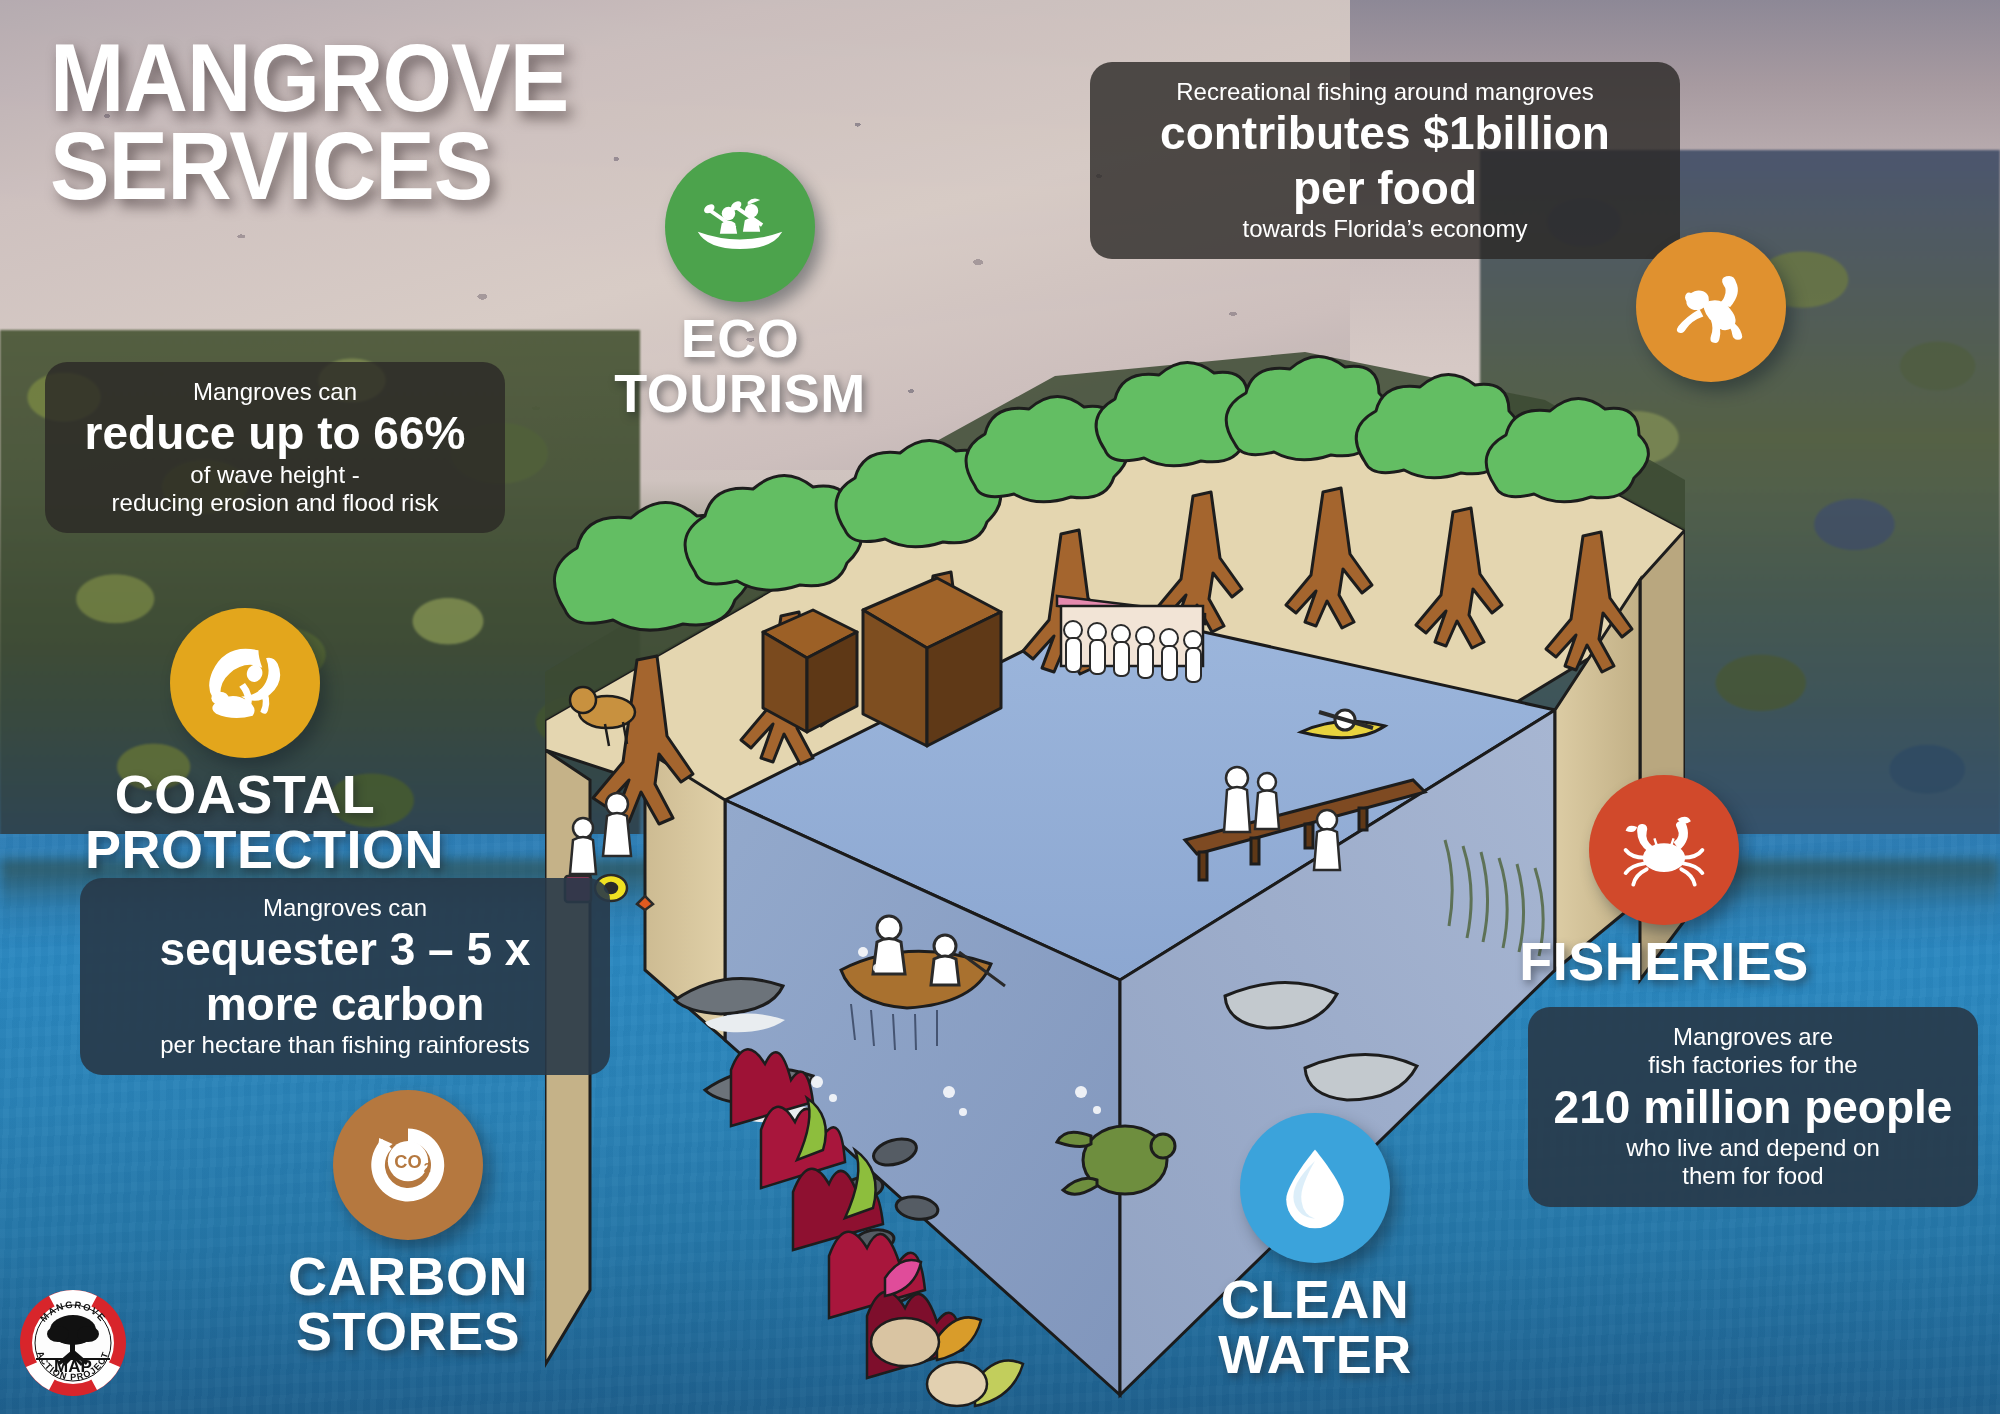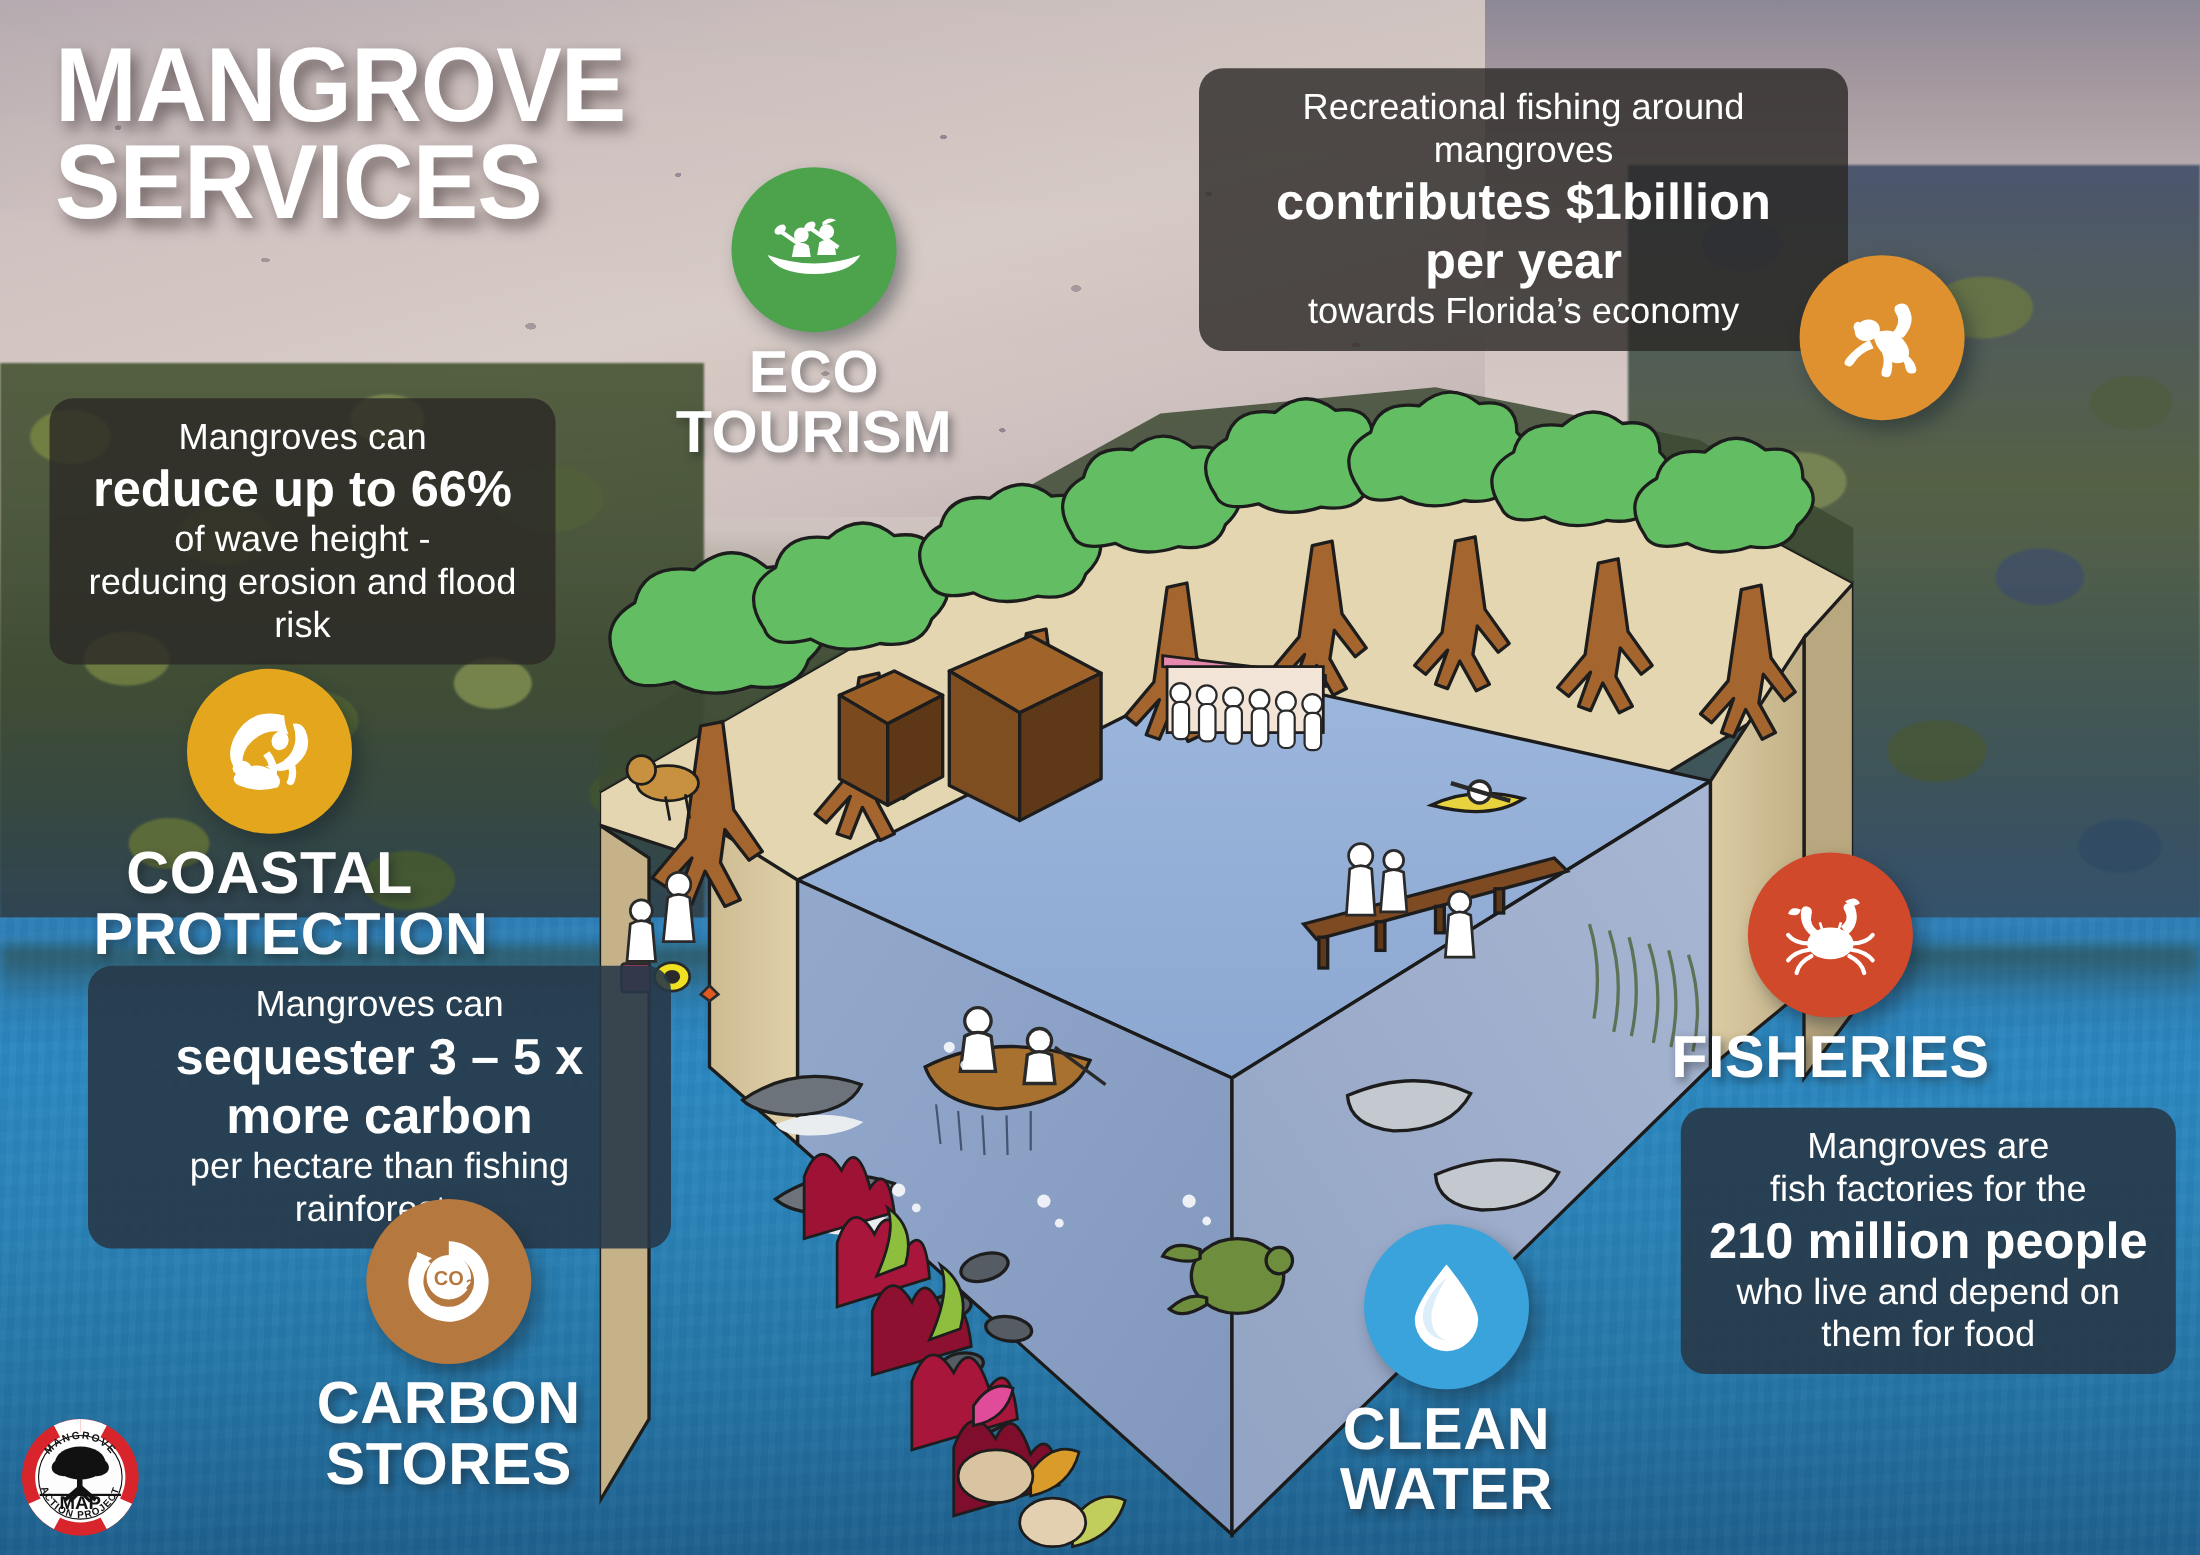--- a/index.html
+++ b/index.html
@@ -79,21 +79,21 @@
     font-size:96px;line-height:.92;letter-spacing:-1px;
     text-shadow:6px 7px 14px rgba(40,28,30,.55);
     transform:scaleX(.93);transform-origin:left top;}
   .title span{display:block;}
 
   
   .factbox{position:absolute;border-radius:22px;color:#fff;text-align:center;
     padding:16px 22px;box-sizing:border-box;line-height:1.18;}
   .fb-dark{background:rgba(42,40,38,.80);}
   .fb-navy{background:rgba(40,57,72,.90);}
-  .factbox .l{display:block;font-size:33px;font-weight:normal;}
+  .factbox .l{display:block;font-size:24px;font-weight:normal;}
   .factbox .bb{display:block;font-size:46px;font-weight:bold;}
 
   #fb-wave{left:45px;top:362px;width:460px;}
   #fb-fishing{left:1090px;top:62px;width:590px;}
   #fb-carbon{left:80px;top:878px;width:530px;}
   #fb-fisheries{left:1528px;top:1007px;width:450px;}
 
   
   .service{position:absolute;text-align:center;width:320px;}
   .service .circle{width:150px;height:150px;border-radius:50%;margin:0 auto;
@@ -361,21 +361,21 @@
   <div id="fb-wave" class="factbox fb-dark">
     <span class="l">Mangroves can</span>
     <span class="bb">reduce up to 66%</span>
     <span class="l">of wave height -</span>
     <span class="l">reducing erosion and flood risk</span>
   </div>
 
   <div id="fb-fishing" class="factbox fb-dark">
     <span class="l">Recreational fishing around mangroves</span>
     <span class="bb">contributes  $1billion</span>
-    <span class="bb">per year</span>
+    <span class="bb">per food</span>
     <span class="l">towards Florida’s economy</span>
   </div>
 
   <div id="fb-carbon" class="factbox fb-navy">
     <span class="l">Mangroves can</span>
     <span class="bb">sequester 3 – 5 x</span>
     <span class="bb">more carbon</span>
     <span class="l">per hectare than fishing rainforests</span>
   </div>
 

